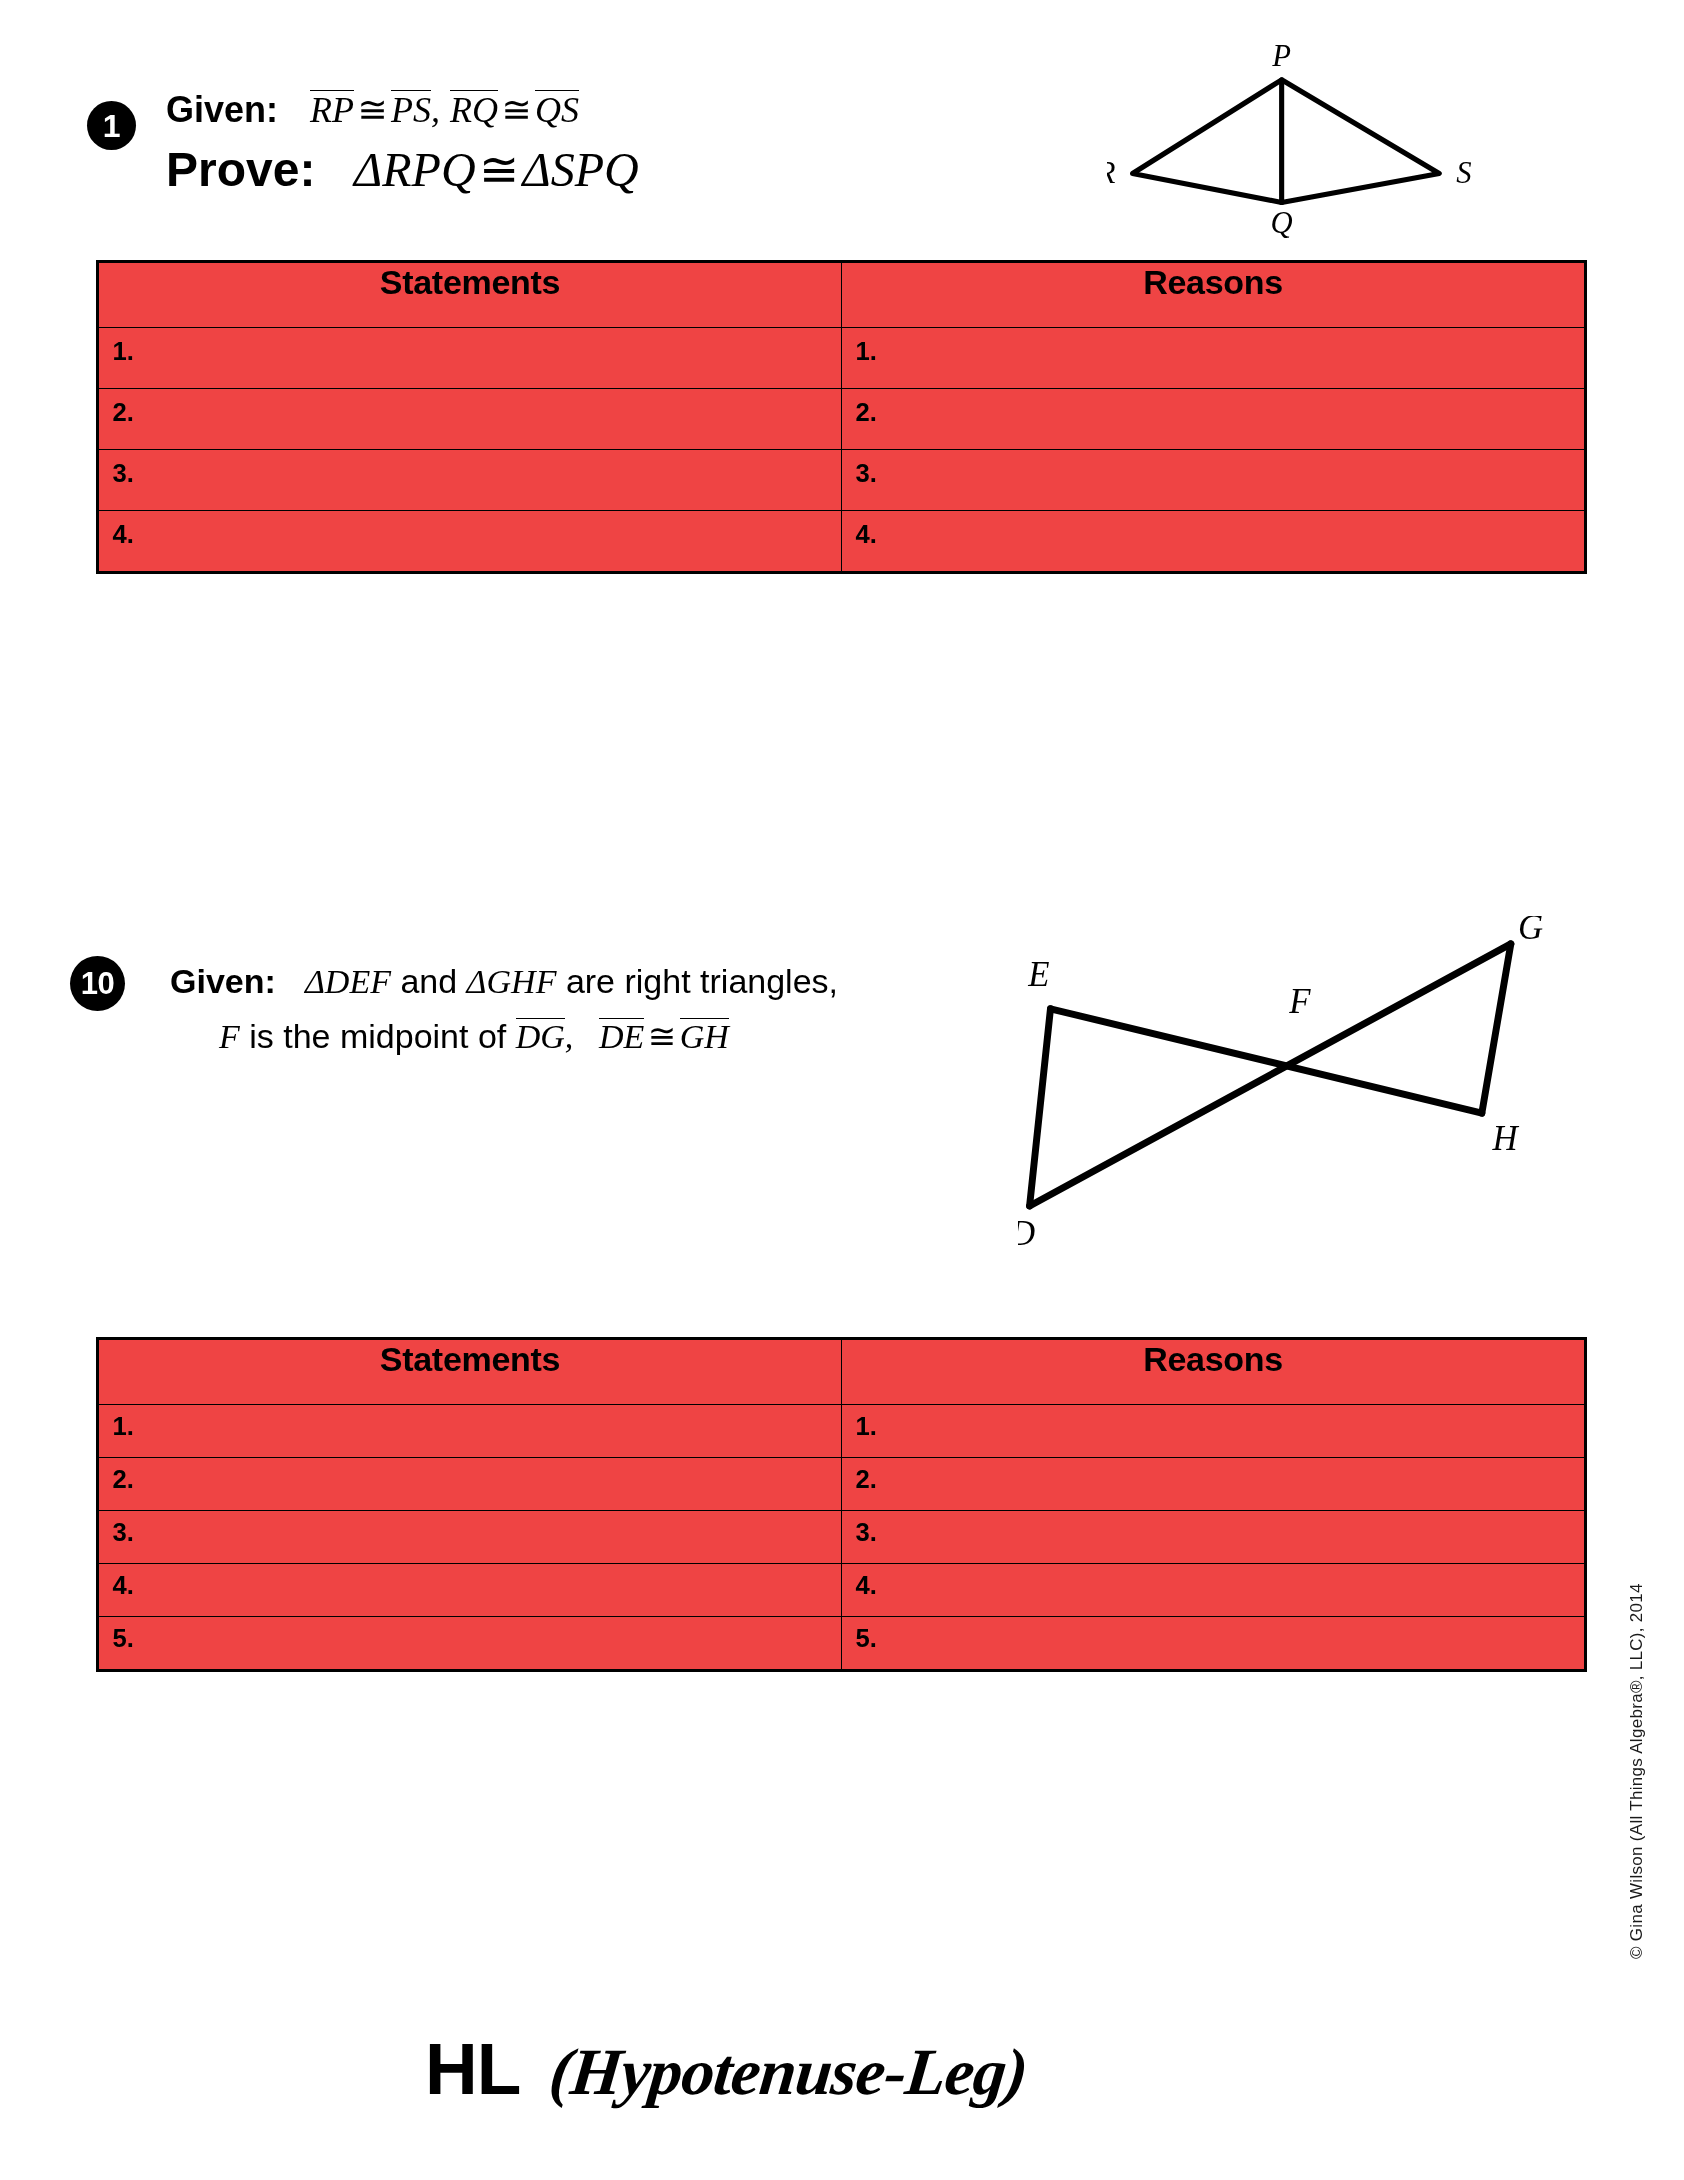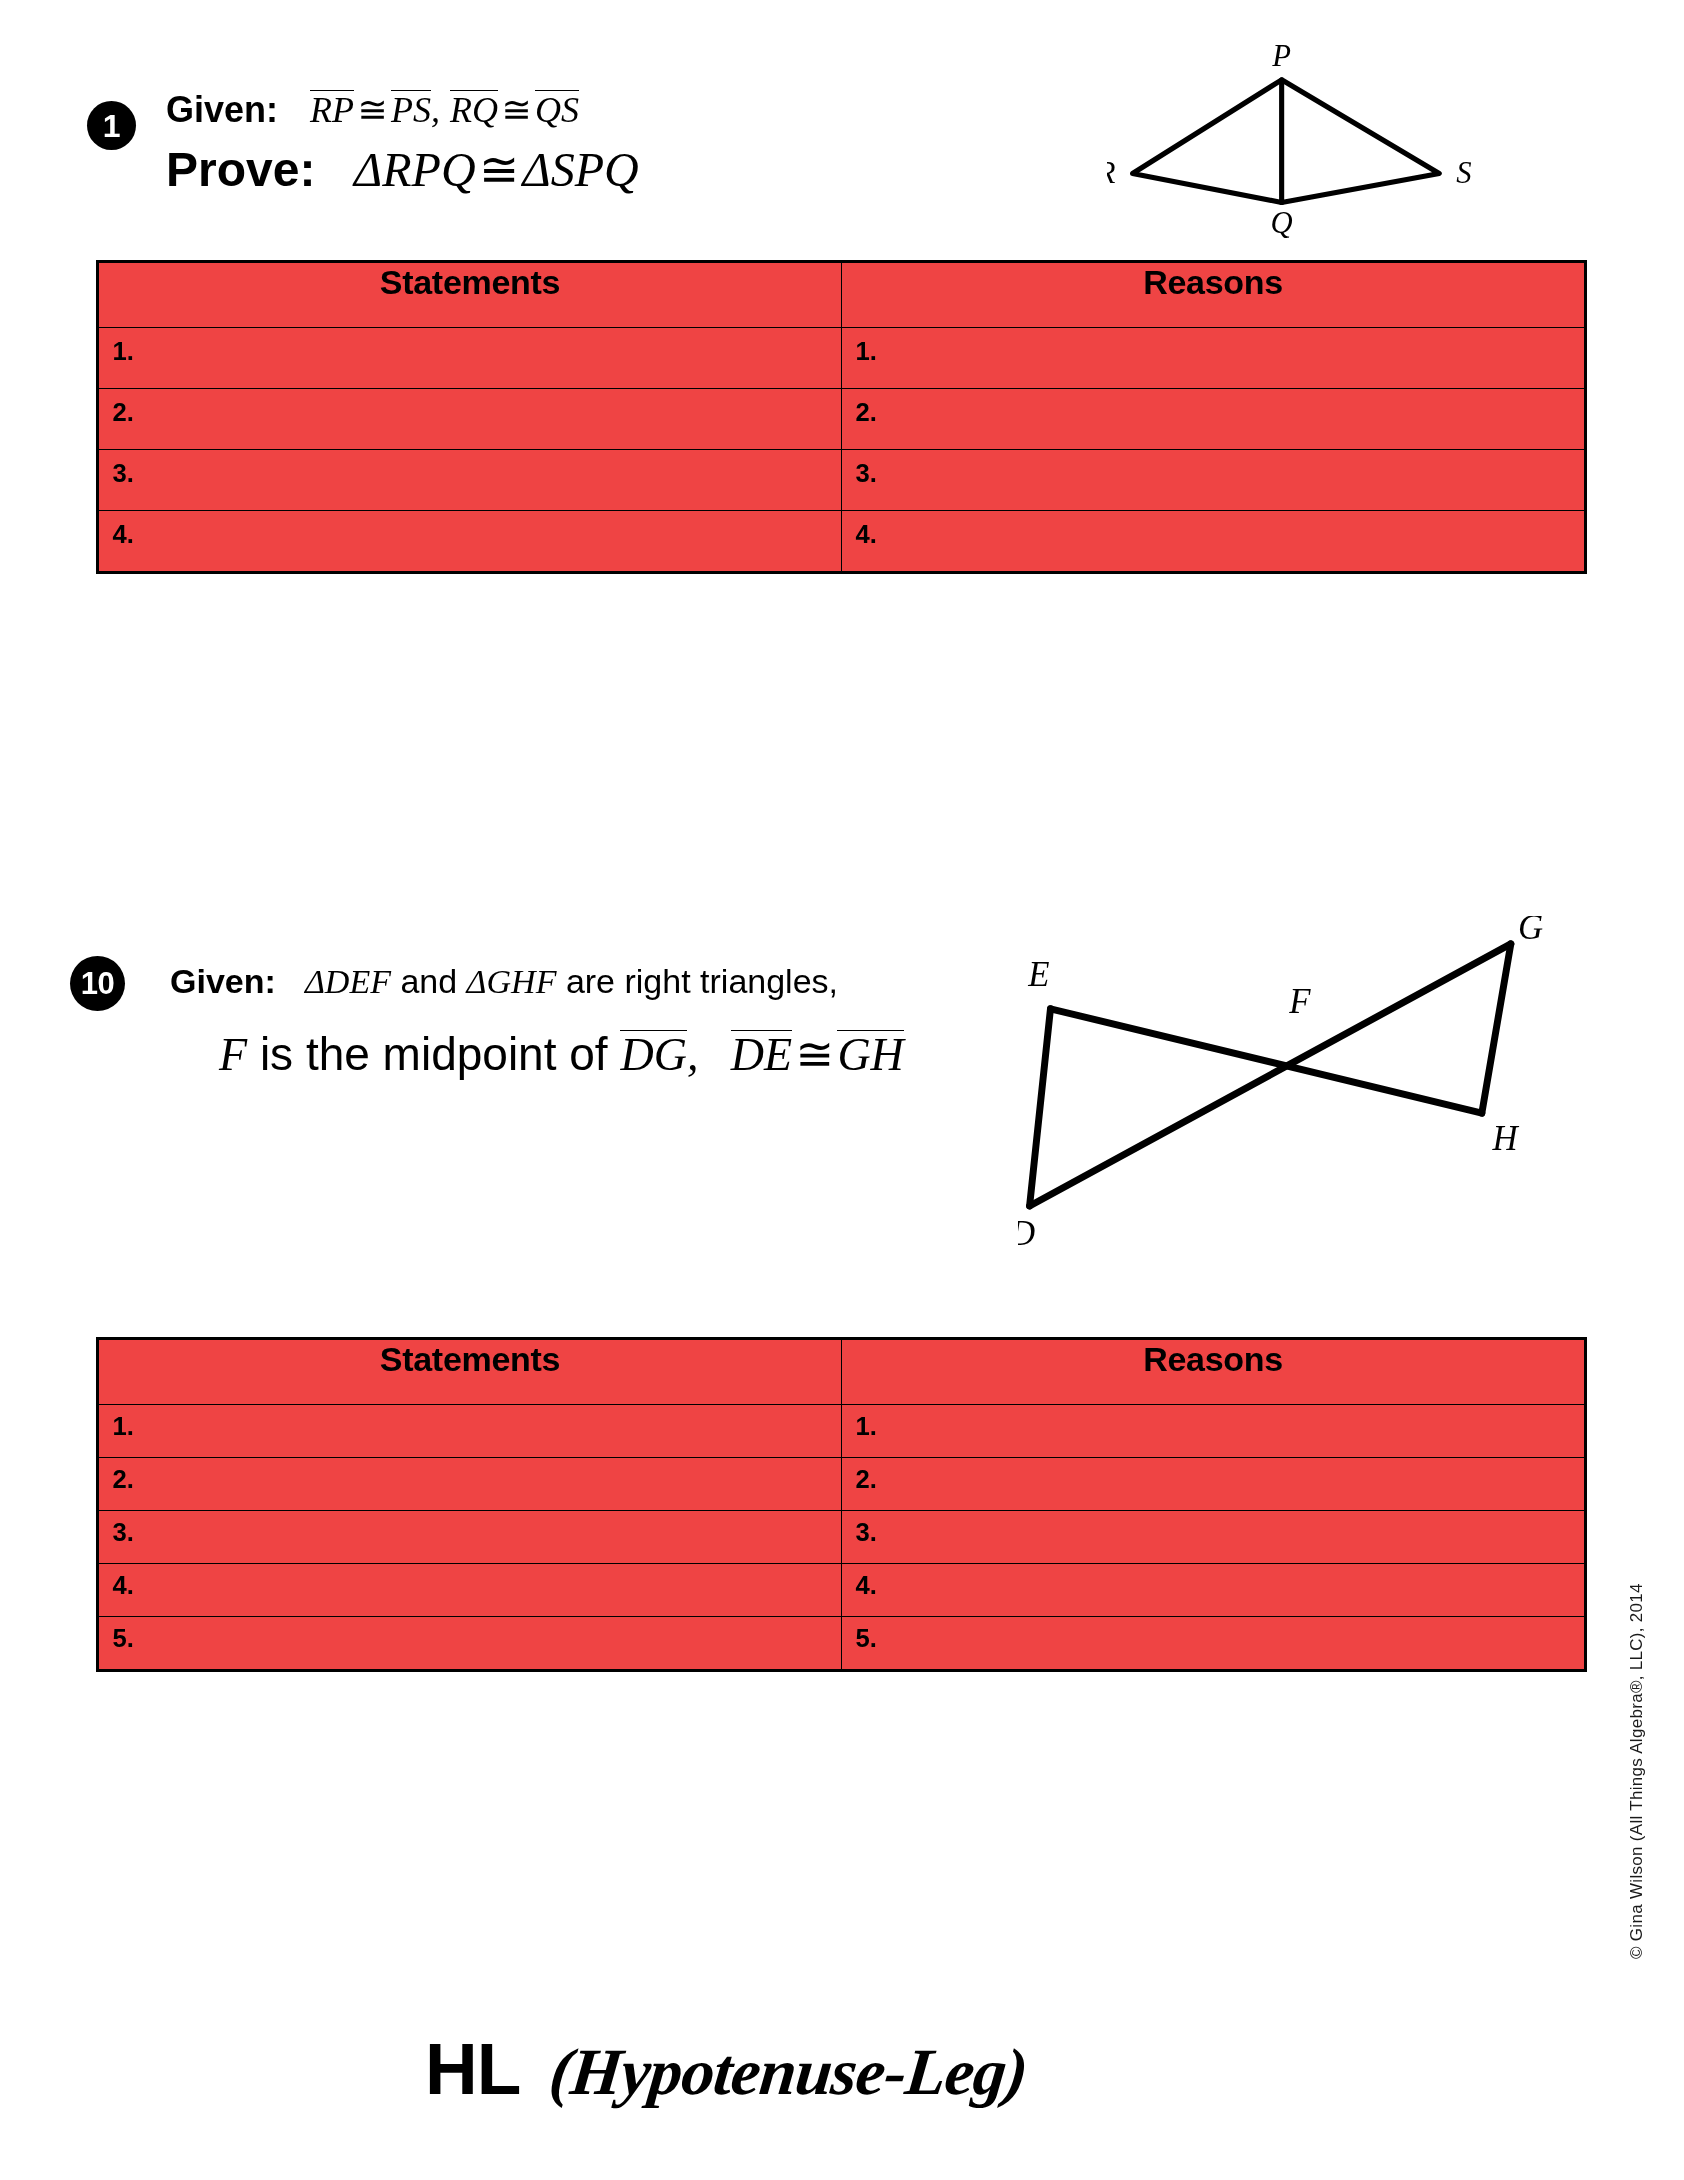--- a/index.html
+++ b/index.html
@@ -236,21 +236,21 @@
 
       <div class="line" style="font-size:34px;">
         <span class="lbl">Given:</span>
         <span style="display:inline-block;width:10.2px;"></span>
         <span class="mathitem">ΔDEF</span>
         <span class="plain">and</span>
         <span class="mathitem">ΔGHF</span>
         <span class="plain">are right triangles,</span>
       </div>
 
-      <div class="line" style="font-size:46px; margin-top:25px; padding-left:49px;">
+      <div class="line" style="font-size:34px; margin-top:14px; padding-left:49px;">
         <span class="mathitem">F</span>
         <span class="plain">is the midpoint of</span>
         <span class="seg">DG</span><span class="mathitem">,</span>
         <span style="display:inline-block;width:6.8px;"></span>
         <span class="seg">DE</span><span class="cong">≅</span><span class="seg">GH</span>
       </div>
 
     </div>
 
     <div class="diagram" style="left:1018px; top:916px; width:545px; height:341px;">

